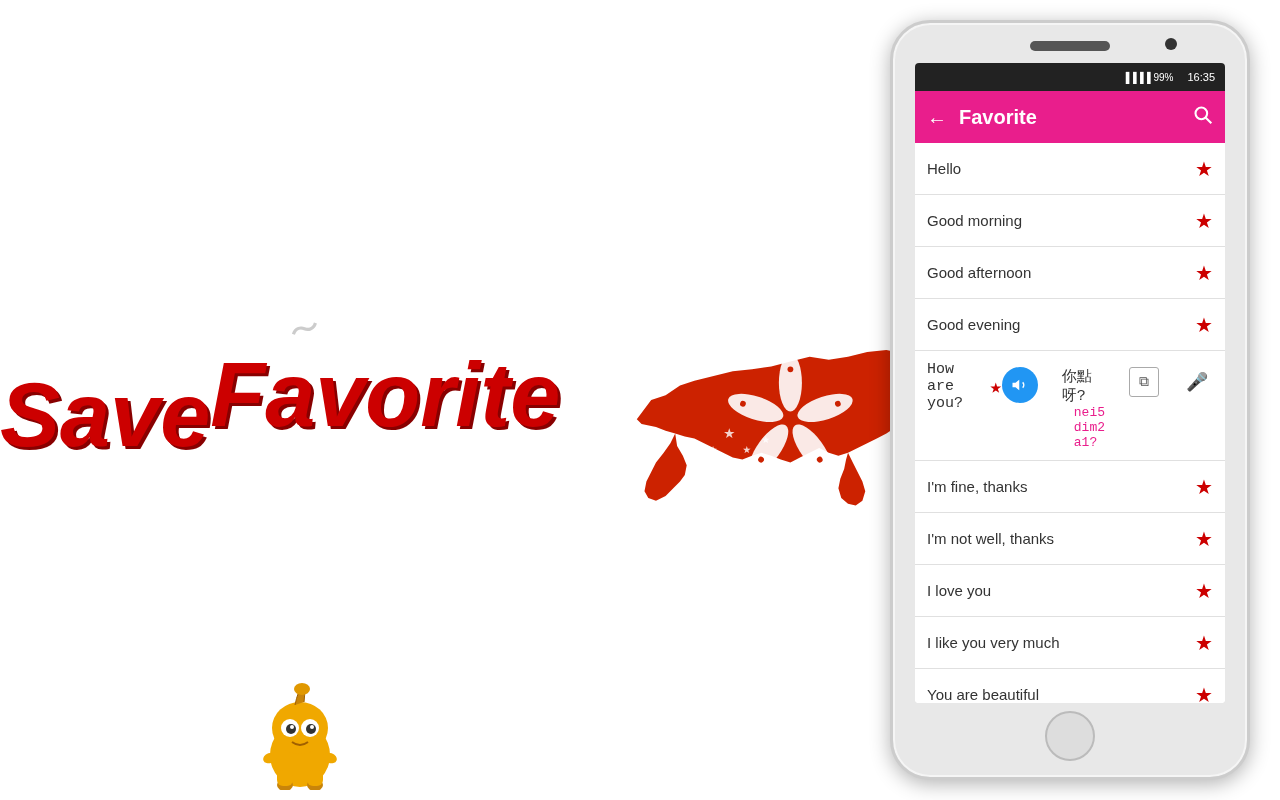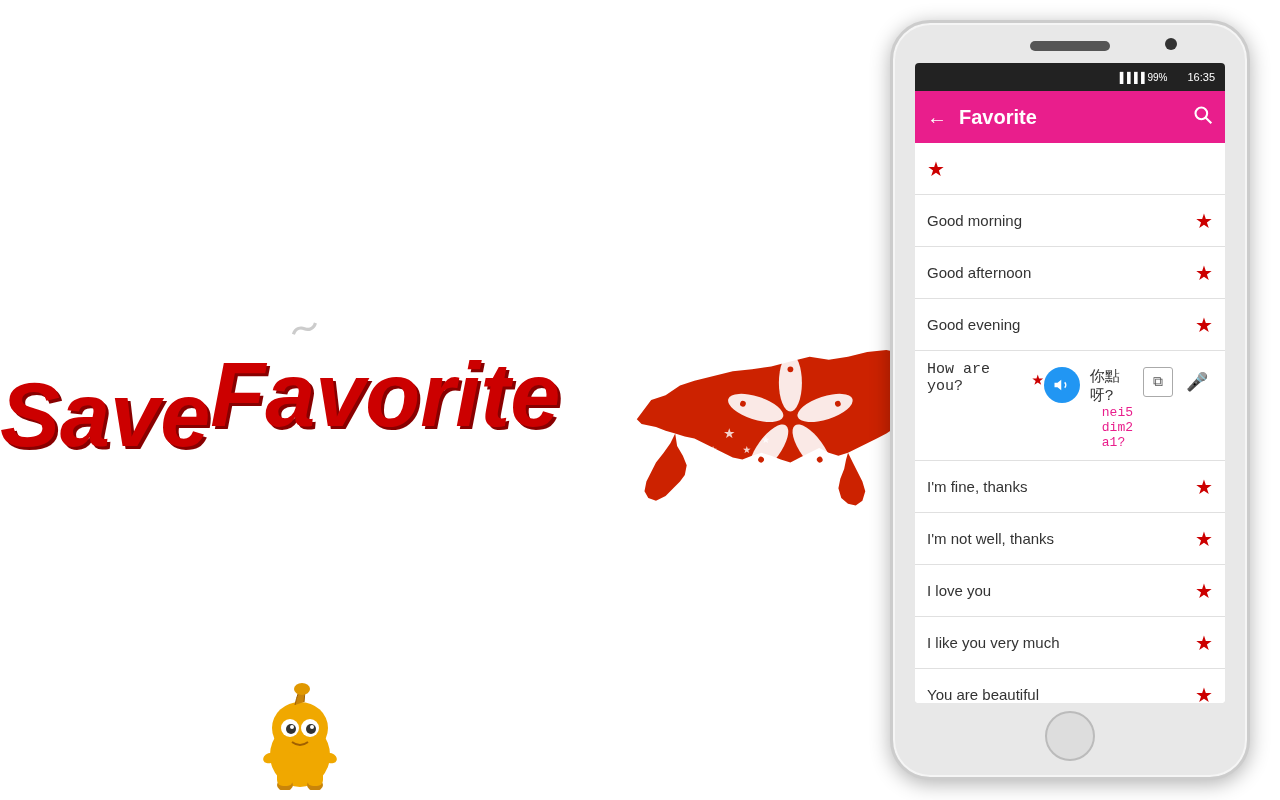--- a/index.html
+++ b/index.html
@@ -115,21 +115,21 @@
     }
 
     
     .status-bar {
       background: #222;
       height: 28px;
       display: flex;
       align-items: center;
       justify-content: flex-end;
       padding: 0 10px;
-      gap: 20px;
+      gap: 14px;
     }
 
     .status-signal {
       color: white;
       font-size: 10px;
     }
 
     .status-time {
       color: white;
       font-size: 11px;
@@ -205,21 +205,21 @@
     .star-icon {
       color: #cc0000;
       font-size: 20px;
     }
 
     .expanded-content {
       display: flex;
       align-items: flex-start;
       width: 100%;
       margin-top: 6px;
-      gap: 10px;
+      gap: 24px;
     }
 
     .speaker-btn {
       width: 36px;
       height: 36px;
       background: #2196F3;
       border-radius: 50%;
       display: flex;
       align-items: center;
       justify-content: center;
@@ -393,20 +393,21 @@
         <span class="header-search">
           <svg width="20" height="20" viewBox="0 0 24 24" fill="none" stroke="white" stroke-width="2.5">
             <circle cx="10" cy="10" r="7"></circle>
             <line x1="15" y1="15" x2="22" y2="22"></line>
           </svg>
         </span>
       </div>
 
       <div class="phrase-list" id="phrase-list">
       <div class="phrase-item">
+        <span class="phrase-text">Hello</span>
         <span class="star-icon">★</span>
       </div>
           <div class="phrase-item">
         <span class="phrase-text">Good morning</span>
         <span class="star-icon">★</span>
       </div>
           <div class="phrase-item">
         <span class="phrase-text">Good afternoon</span>
         <span class="star-icon">★</span>
       </div>

